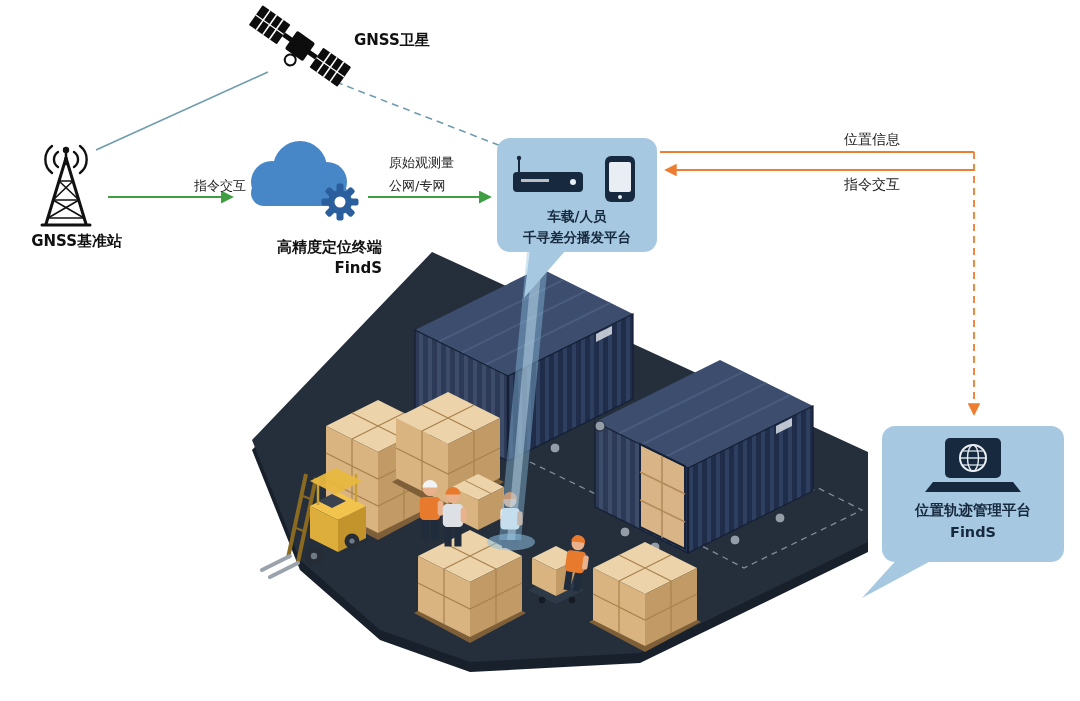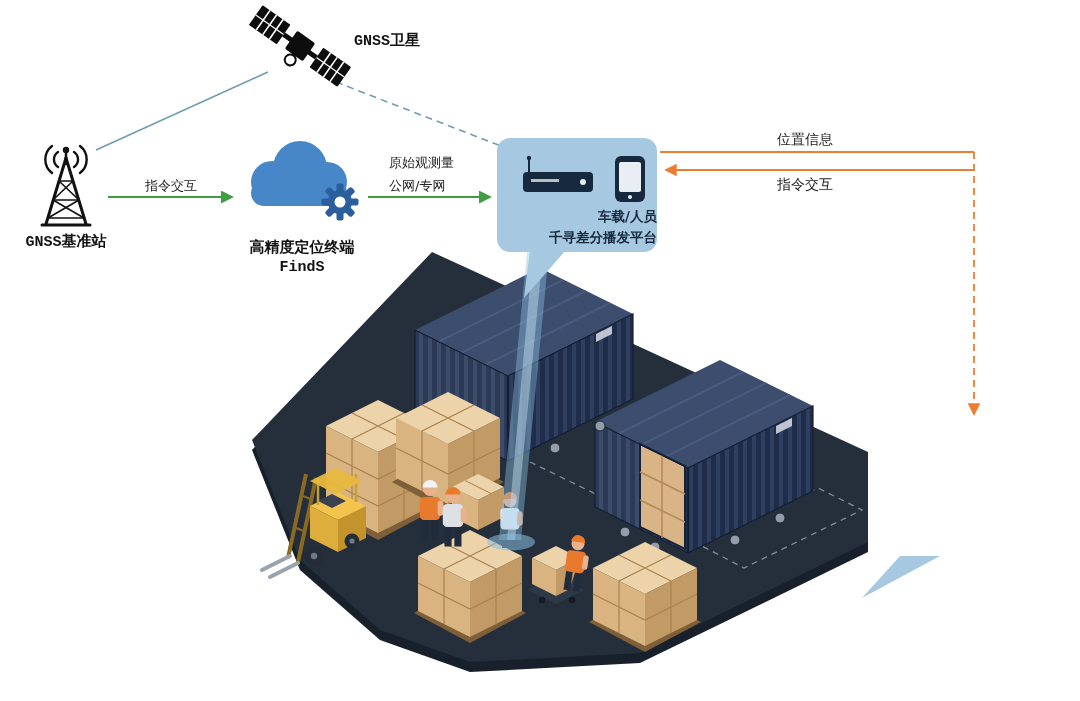--- a/index.html
+++ b/index.html
@@ -2,26 +2,26 @@
 <html style="--panel-blue: #a6c8e0; --dark-navy: #16293e; --green: #3f9e43; --orange: #ed7d31; --cloud-blue: #4787c7; --link-teal: #6f9cae; --platform-dark: #252f3c; --carton-tan: #d9b480; --forklift-yellow: #f2c34d;"><head>
 <meta charset="utf-8">
 <style>
   * { box-sizing: border-box; }
   html,body { margin:0; padding:0; background:#ffffff; }
   body { font-family:"DejaVu Sans","Liberation Sans",sans-serif; }
   .stage { position:relative; width:1080px; height:701px; background:#fff; overflow:hidden; }
   .scene-svg { position:absolute; left:0; top:0; z-index:1; }
   .icon-abs { position:absolute; z-index:2; }
   .label { position:absolute; z-index:3; color:#1a1a1a; white-space:nowrap; }
-  .center { text-align:center; }
-  .node-label { font-weight:bold; font-size:15px; color:#111;font-family:Liberation Mono, monospace; }
+  .center { text-align:right; }
+  .node-label { font-weight:bold; font-size:15px; color:#111; }
   .edge-label { font-size:13px; color:#222; }
   .edge-label-lg { font-size:14px; color:#222; }
   .panel { position:absolute; z-index:2; background:var(--panel-blue,#a6c8e0); border-radius:13px;
-           display:flex; flex-direction:column; align-items:flex-end; }
+           display:flex; flex-direction:column; align-items:center; }
   .panel .p-label { font-weight:bold; color:var(--dark-navy,#16293e); font-size:13.5px; line-height:1.55; }
   .panel.finds .p-label { font-size:14.5px; line-height:1.5; }
 </style>
 </head>
 <body>
 
 <div class="stage">
 
   <svg class="scene-svg" width="1080" height="701" viewBox="0 0 1080 701">
     <defs>
@@ -313,20 +313,35 @@
       <rect x="14" y="31" width="28" height="3" fill="rgba(255,255,255,0.7)"></rect>
       <circle cx="66" cy="34" r="3" fill="#e8eef4"></circle>
       <rect x="98" y="8" width="30" height="46" rx="6" fill="#16293e"></rect>
       <rect x="102" y="14" width="22" height="30" rx="2" fill="#e8eef4"></rect>
       <circle cx="113" cy="49" r="2" fill="#e8eef4"></circle>
     </svg>
     <div class="p-label">车载/人员</div>
     <div class="p-label">千寻差分播发平台</div>
   </div>
 
+  <div class="panel finds" style="left:882px; top:426px; width:182px; height:136px; padding-top:10px;">
+    <svg width="116" height="64" viewBox="0 0 116 64">
+      <rect x="30" y="2" width="56" height="40" rx="5" fill="#16293e"></rect>
+      <g stroke="#e8eef4" fill="none">
+        <circle cx="58" cy="22" r="13" stroke-width="2"></circle>
+        <ellipse cx="58" cy="22" rx="5.5" ry="13" stroke-width="1.4"></ellipse>
+        <line x1="45" y1="22" x2="71" y2="22" stroke-width="1.4"></line>
+        <line x1="48" y1="15" x2="68" y2="15" stroke-width="1.2"></line>
+        <line x1="48" y1="29" x2="68" y2="29" stroke-width="1.2"></line>
+      </g>
+      <polygon points="18,46 98,46 106,56 10,56" fill="#16293e"></polygon>
+    </svg>
+    <div class="p-label">位置轨迹管理平台</div>
+    <div class="p-label">FindS</div>
+  </div>
 
   <div class="label node-label" style="left:354px; top:31px;">GNSS卫星</div>
   <div class="label node-label center" style="left:10px; top:232px; width:112px;">GNSS基准站</div>
   <div class="label node-label center" style="left:222px; top:238px; width:160px;">高精度定位终端</div>
   <div class="label node-label center" style="left:222px; top:259px; width:160px;">FindS</div>
   <div class="label edge-label center" style="left:96px; top:177px; width:150px;">指令交互</div>
   <div class="label edge-label" style="left:389px; top:154px;">原始观测量</div>
   <div class="label edge-label" style="left:389px; top:177px;">公网/专网</div>
   <div class="label edge-label-lg center" style="left:710px; top:131px; width:190px;">位置信息</div>
   <div class="label edge-label-lg center" style="left:710px; top:176px; width:190px;">指令交互</div>

